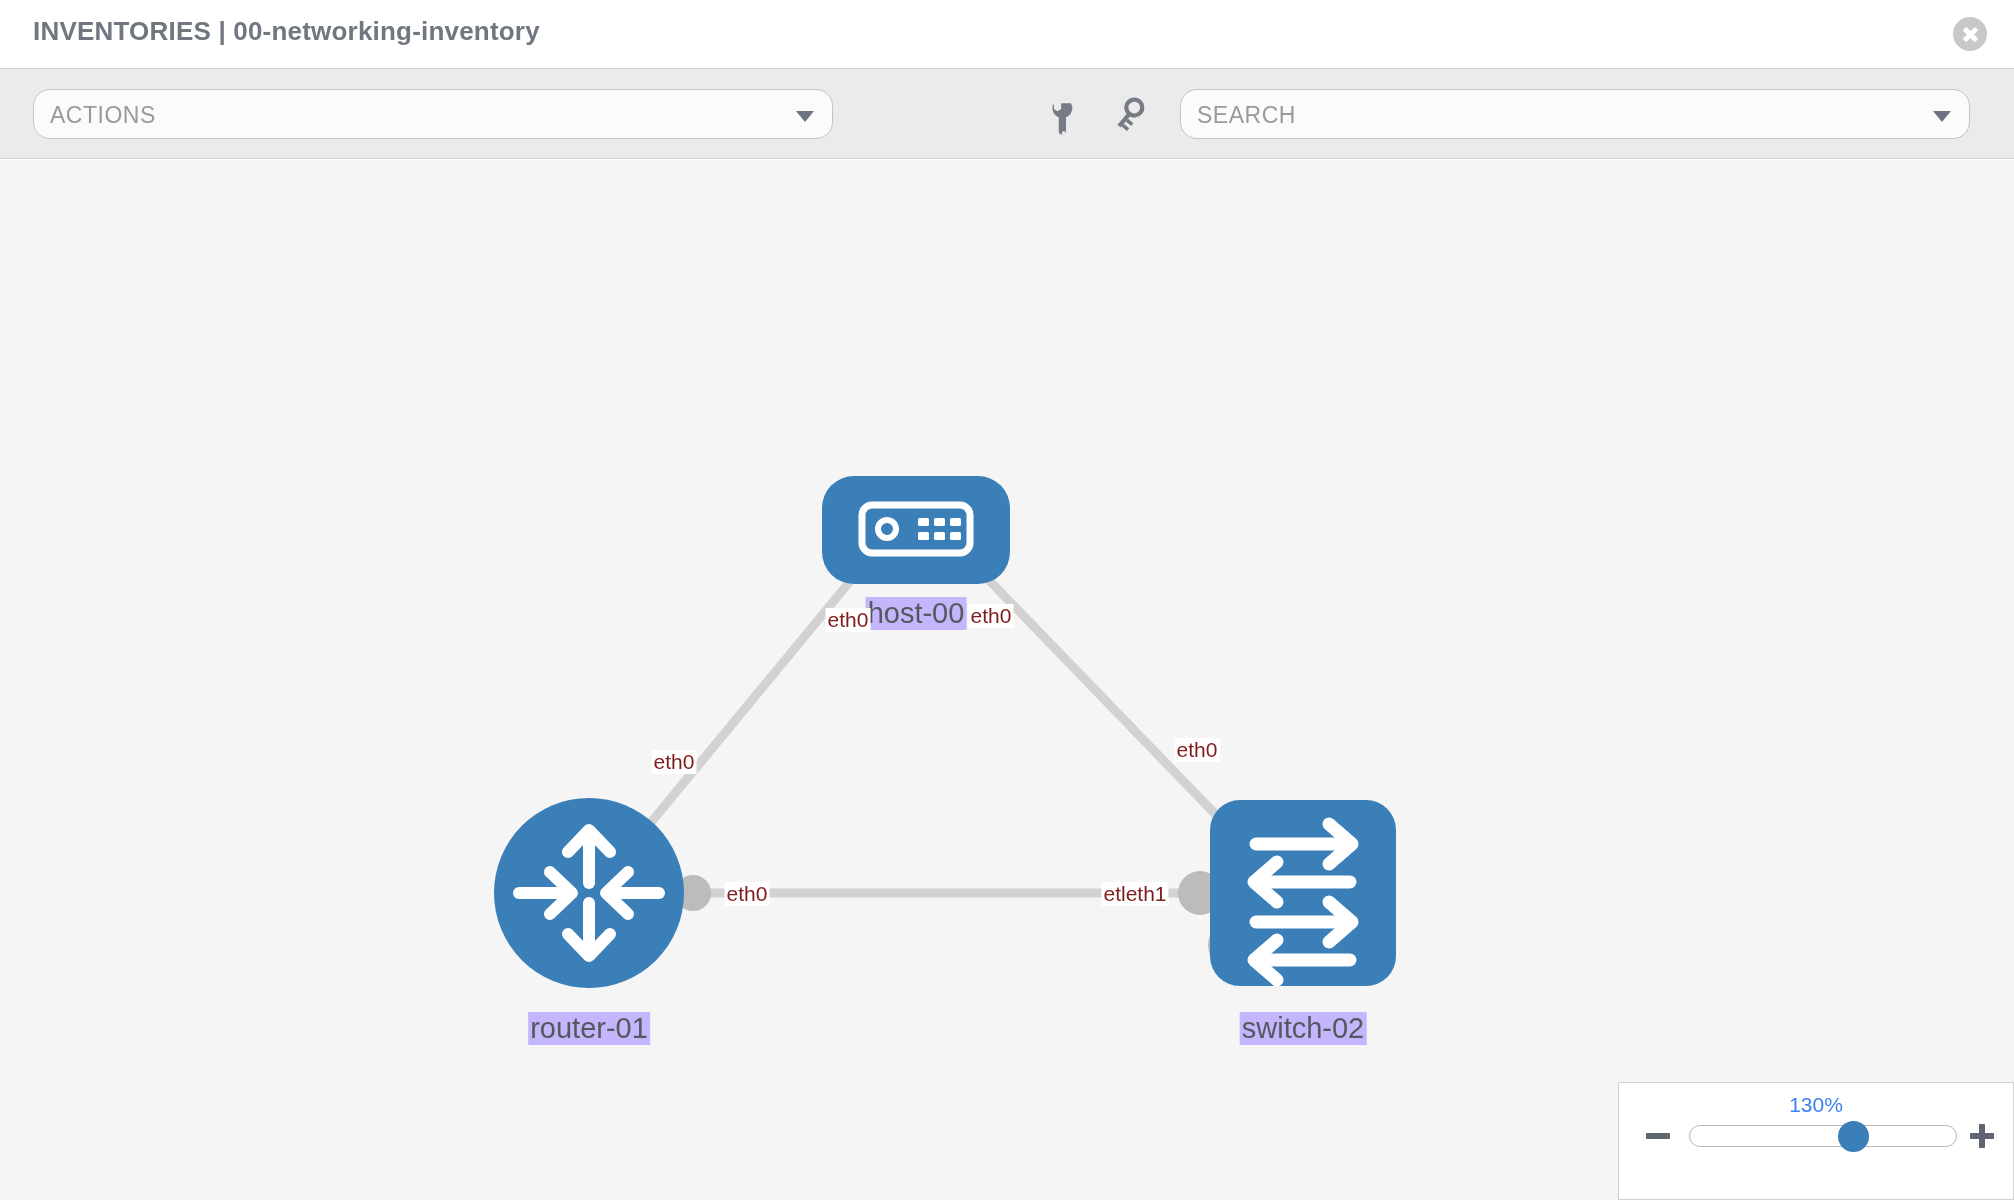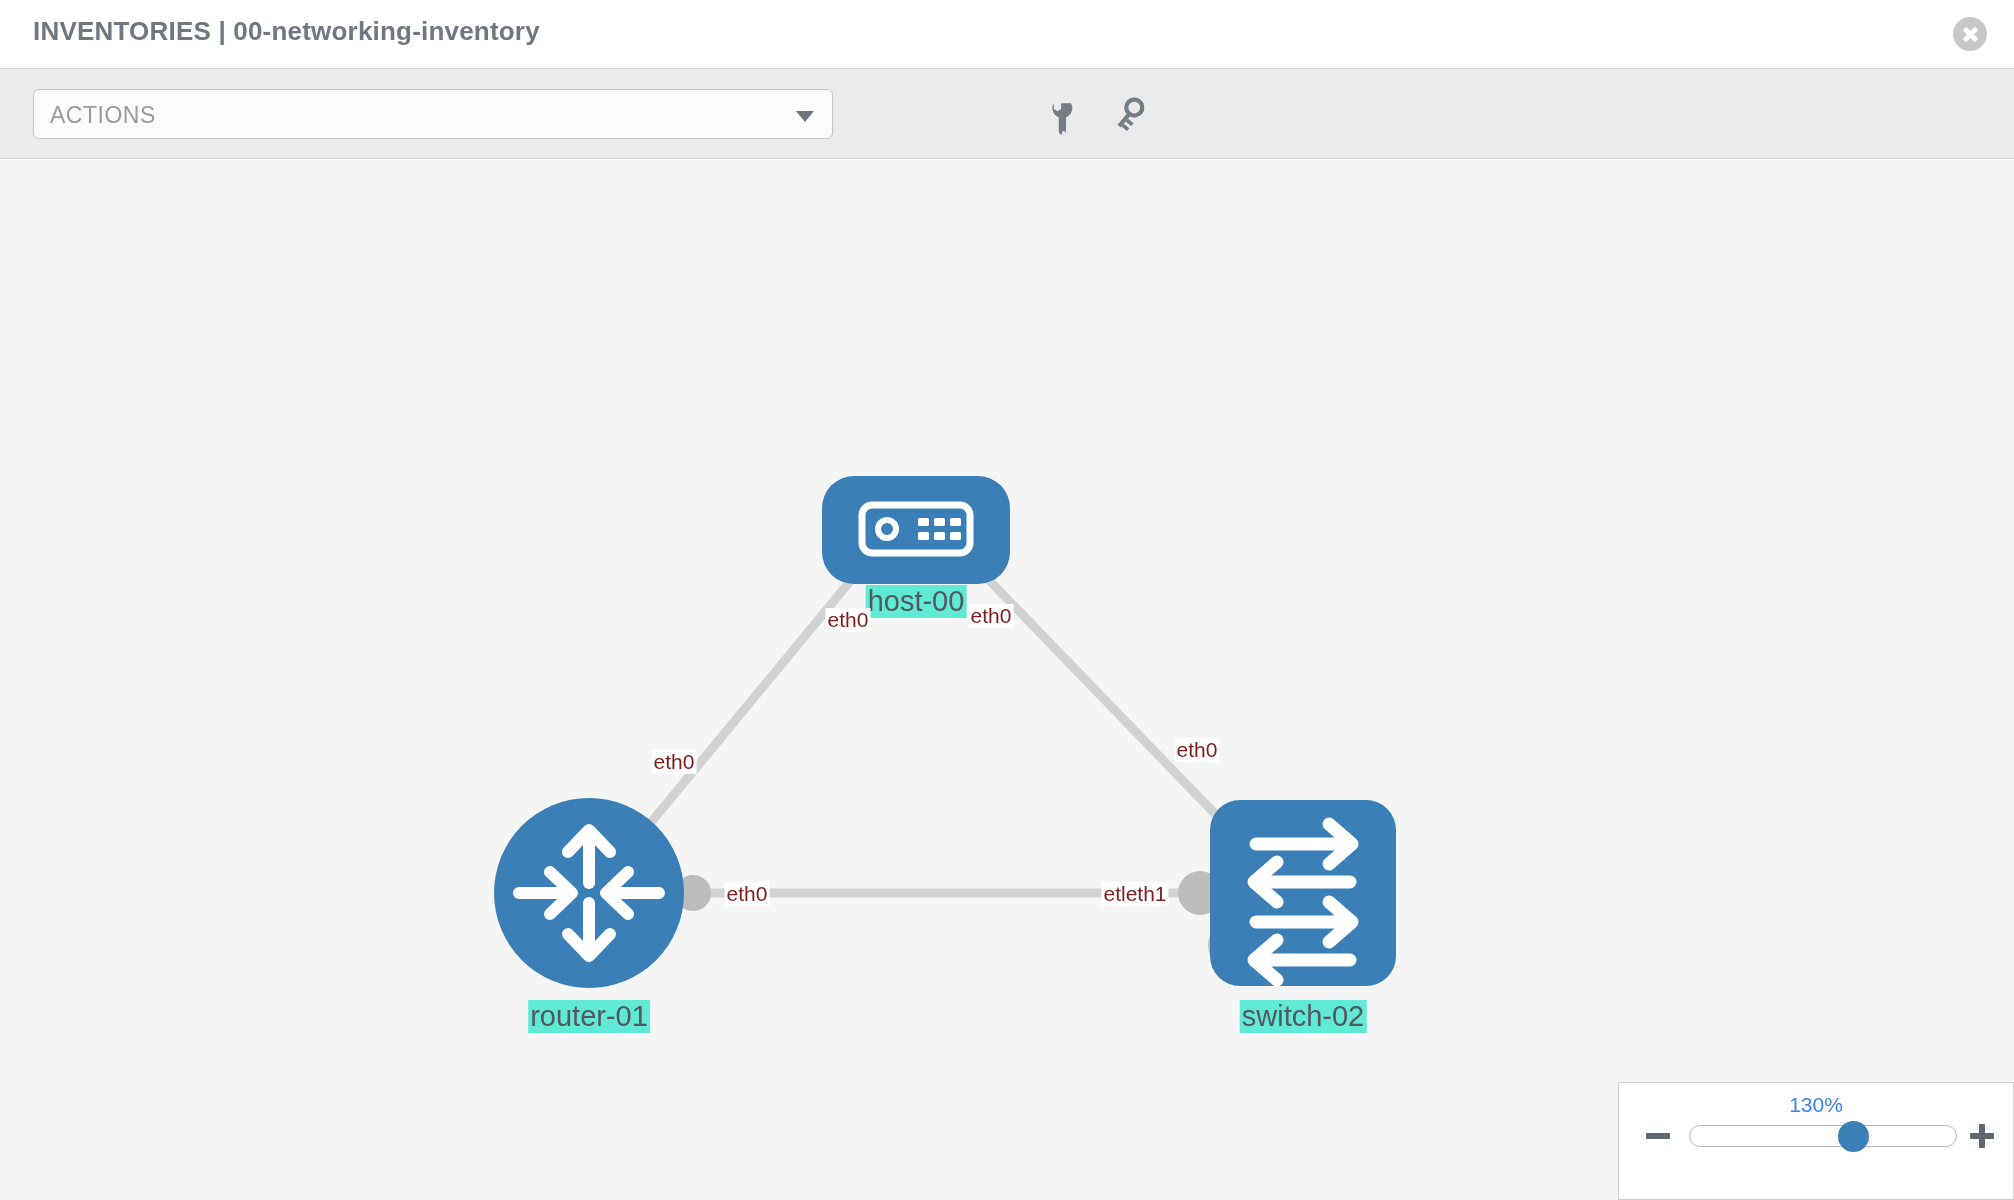--- a/index.html
+++ b/index.html
@@ -70,21 +70,21 @@
     top: 69px; left: 0;
     width: 2014px;
     height: 90px;
     background: #ebebeb;
     border-bottom: 1px solid #cfcfcf;
   }
   .select-box {
     position: absolute;
     background: #fbfbfb;
     border: 1px solid #c4c4c4;
-    border-radius: 6px;
+    border-radius: 17px;
     height: 50px;
     cursor: pointer;
   }
   .select-box .sel-label {
     position: absolute;
     left: 16px;
     top: 12px;
     font-size: 23px;
     color: #9a9a9a;
     letter-spacing: 0.5px;
@@ -126,24 +126,25 @@
     top: 0; left: 0;
     width: 2014px;
     height: 1040px;
   }
 
   
   .node-label {
     position: absolute;
     font-size: 29px;
     color: #55595e;
-    background: #5eead4;
+    background: #c4b5fd;
     white-space: nowrap;
     padding: 0 2px;
     transform: translateX(-50%);
+    margin-top: 12px;
   }
   .iface-label {
     position: absolute;
     font-size: 21px;
     color: #7f1d1d;
     background: #ffffff;
     white-space: nowrap;
     padding: 0 2px;
     transform: translateX(-50%);
   }
@@ -244,20 +245,24 @@
       <svg viewBox="0 0 40 38" width="40" height="38" aria-hidden="true">
         <g transform="rotate(40 20 19)">
           <circle cx="14" cy="13" r="8" fill="none" stroke="#757c86" stroke-width="4.2"></circle>
           <rect x="12.2" y="19" width="4.2" height="18" fill="#757c86"></rect>
           <rect x="16.4" y="25.5" width="7" height="3.6" fill="#757c86"></rect>
           <rect x="16.4" y="32" width="7" height="3.6" fill="#757c86"></rect>
         </g>
       </svg>
     </div>
 
+    <div class="select-box" id="search-select">
+      <span class="sel-label">SEARCH</span>
+      <span class="caret"></span>
+    </div>
 
   </div>
 
   <div class="canvas">
 
     <svg class="topology-svg" viewBox="0 0 2014 1040">
 
       <g>
         <line x1="880" y1="385" x2="620" y2="700" stroke="#d2d2d2" stroke-width="9"></line>
         <line x1="955" y1="385" x2="1250" y2="690" stroke="#d2d2d2" stroke-width="9"></line>

